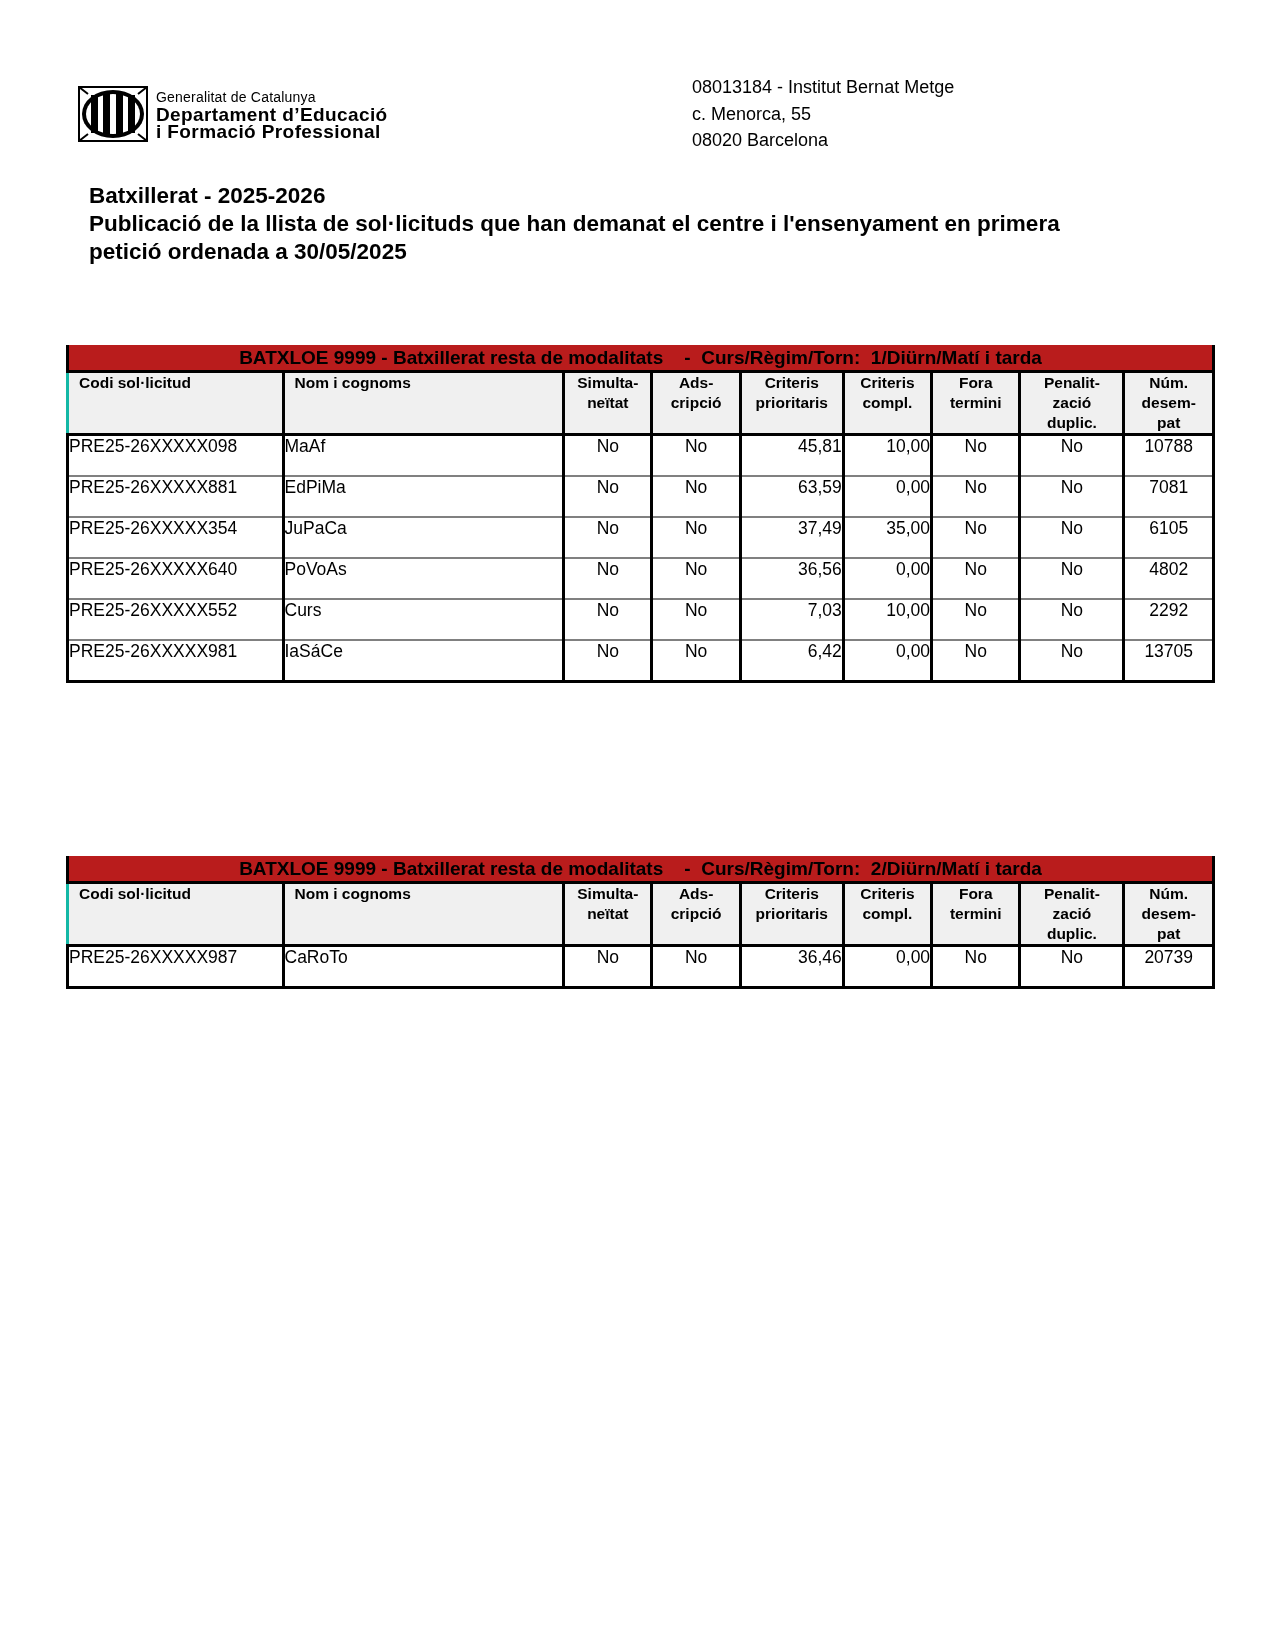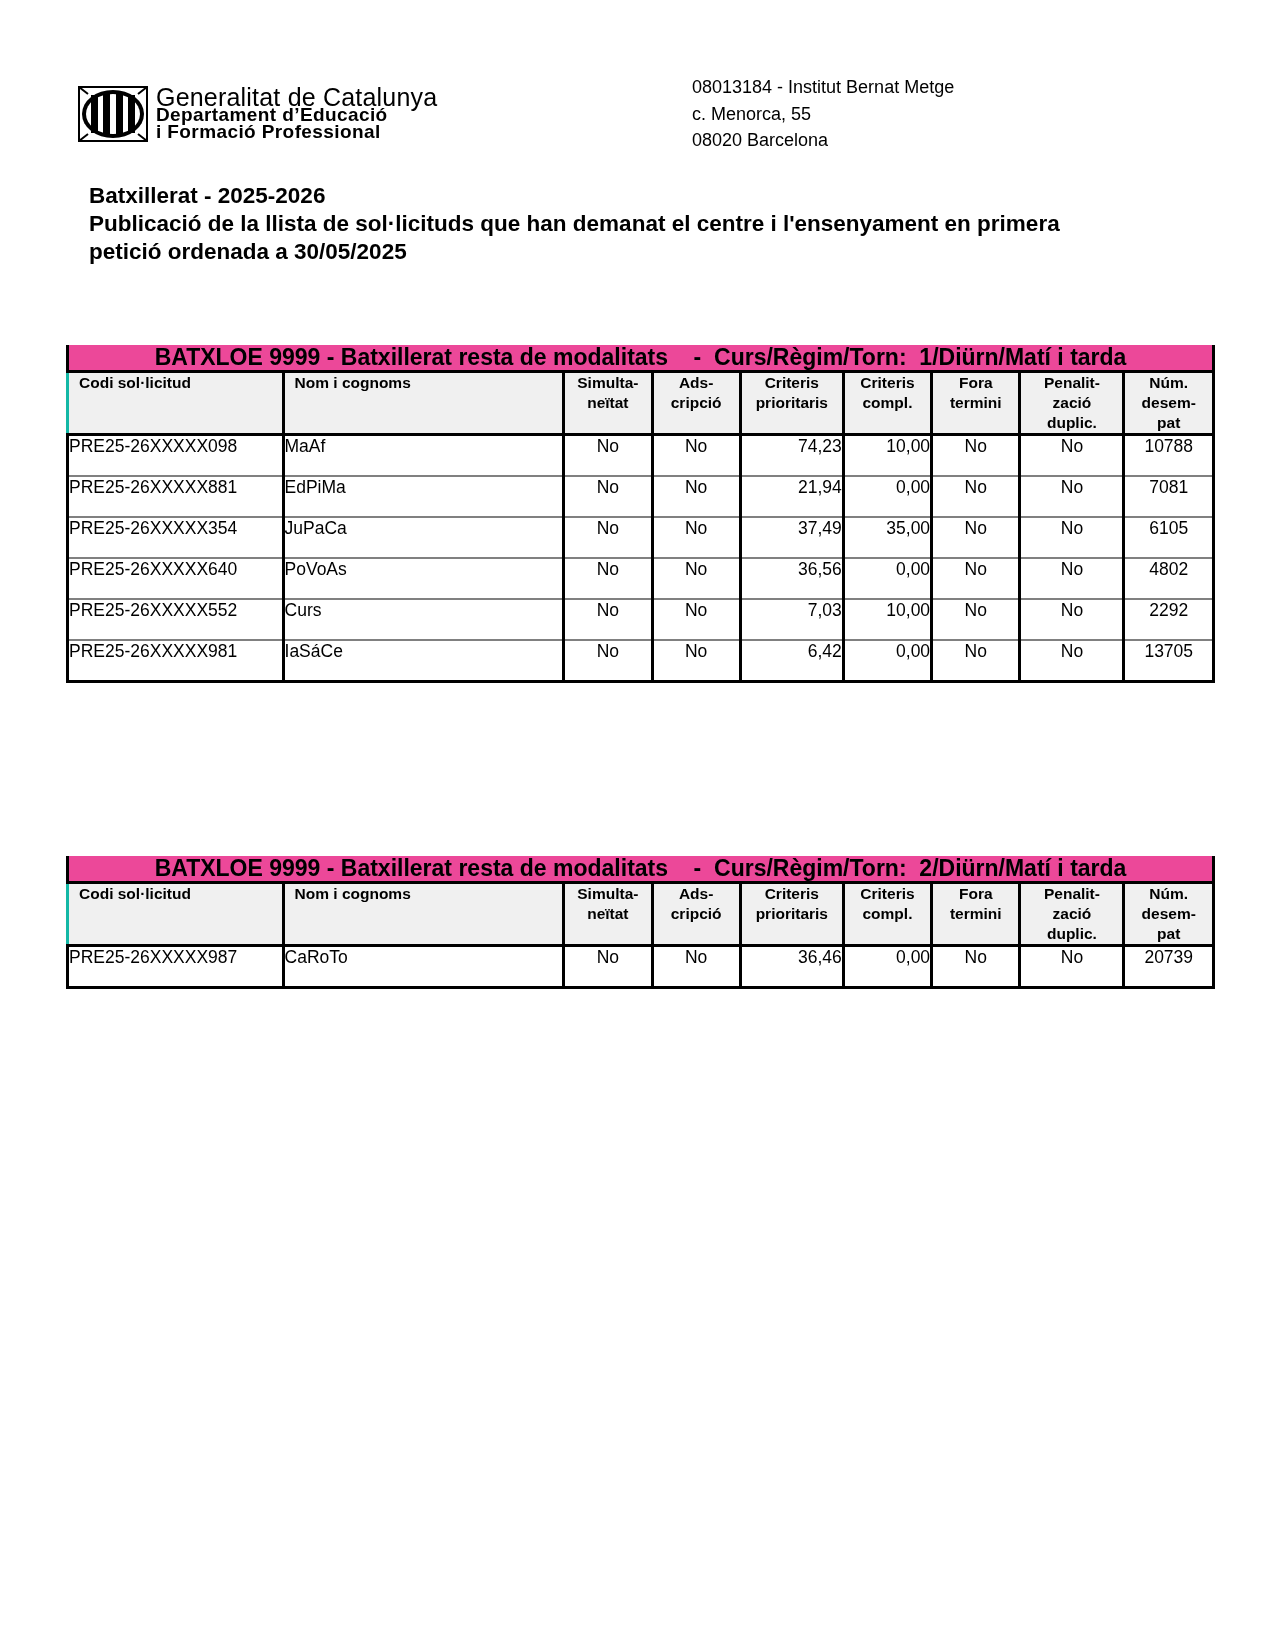--- a/index.html
+++ b/index.html
@@ -5,41 +5,41 @@
     html, body { margin: 0; padding: 0; background: #ffffff; }
     body {
       width: 1275px; height: 1650px; position: relative; overflow: hidden;
       font-family: "Liberation Sans", sans-serif; color: #000;
     }
     .logo {
       position: absolute; left: 78px; top: 86px; display: flex; align-items: center;
     }
     .logo-emblem { width: 70px; height: 56px; margin-right: 8px; }
     .logo-text { display: flex; flex-direction: column; line-height: 17px; }
-    .logo-line1 { font-size: 25px; font-weight: normal; letter-spacing: 0.2px; }
+    .logo-line1 { font-size: 14px; font-weight: normal; letter-spacing: 0.2px; }
     .logo-line2, .logo-line3 { font-size: 19px; font-weight: bold; letter-spacing: 0.4px; }
 
     .address {
       position: absolute; left: 692px; top: 74px; font-size: 18px; line-height: 26.5px;
     }
     .address div { white-space: nowrap; }
 
     .titles {
       position: absolute; left: 89px; top: 182px; font-weight: bold; font-size: 22.5px; line-height: 28px;
     }
     .titles div { white-space: nowrap; }
 
     .table-wrap { position: absolute; left: 66px; width: 1149px; }
     table.req {
       width: 100%; border-collapse: collapse; table-layout: fixed;
       font-size: 17px;
     }
     table.req th, table.req td { padding: 0; }
     .banner th {
-      background: #ec4899; font-size: 23px; font-weight: bold; text-align: center;
+      background: #b91c1c; font-size: 19px; font-weight: bold; text-align: center;
       height: 25px; line-height: 25px; border-left: 3px solid #000; border-right: 3px solid #000;
       border-bottom: 3px solid #000; white-space: pre;
     }
     .colhead th {
       background: #f0f0f0; font-size: 15.5px; font-weight: bold; vertical-align: top;
       line-height: 20px; height: 58px; padding-top: 2px;
       border-left: 3px solid #14b8a6; border-right: 3px solid #000;
       border-bottom: 3px solid #000;
     }
     .colhead th.left { text-align: left; padding-left: 10px; }
@@ -124,32 +124,32 @@
 desem-
 pat</th>
         </tr>
     </thead>
     <tbody>
         <tr>
           <td class="left">PRE25-26XXXXX098</td>
           <td class="left">MaAf</td>
           <td class="center">No</td>
           <td class="center">No</td>
-          <td class="right">74,23</td>
+          <td class="right">45,81</td>
           <td class="right">10,00</td>
           <td class="center">No</td>
           <td class="center">No</td>
           <td class="center">10788</td>
         </tr>
         <tr>
           <td class="left">PRE25-26XXXXX881</td>
           <td class="left">EdPiMa</td>
           <td class="center">No</td>
           <td class="center">No</td>
-          <td class="right">21,94</td>
+          <td class="right">63,59</td>
           <td class="right">0,00</td>
           <td class="center">No</td>
           <td class="center">No</td>
           <td class="center">7081</td>
         </tr>
         <tr>
           <td class="left">PRE25-26XXXXX354</td>
           <td class="left">JuPaCa</td>
           <td class="center">No</td>
           <td class="center">No</td>

